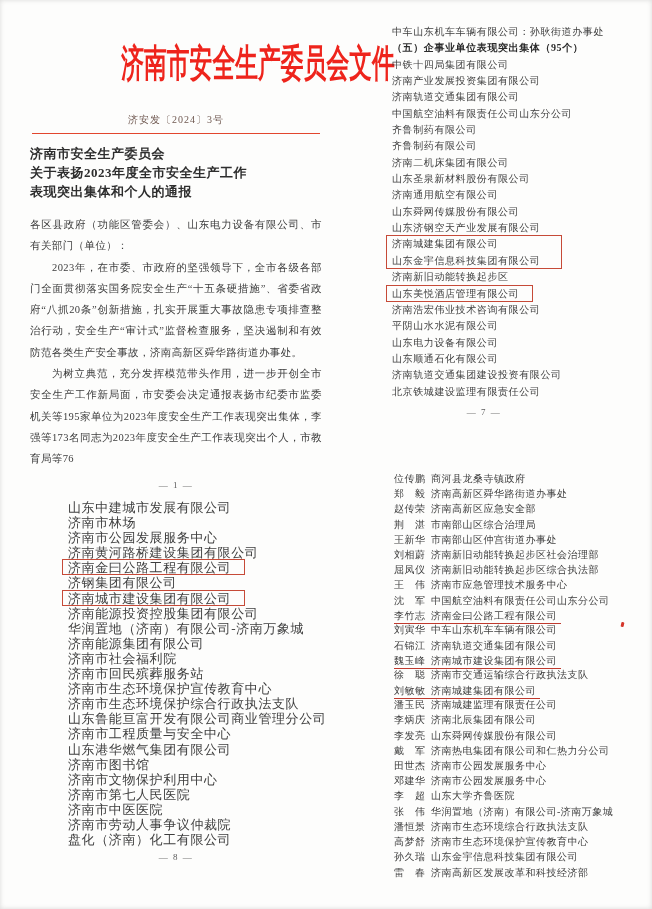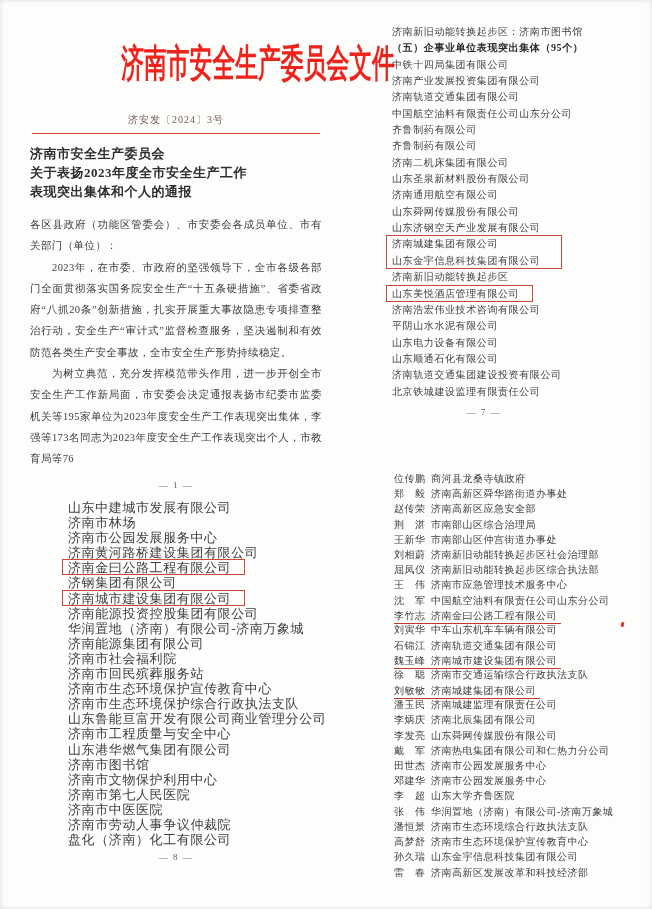--- a/index.html
+++ b/index.html
@@ -68,30 +68,30 @@
       <span class="banner-inner">济南市安全生产委员会文件</span>
     </div>
     <div class="doc-number">济安发〔2024〕3号</div>
     <hr class="red-rule">
     <div class="doc-title">
       <div>济南市安全生产委员会</div>
       <div>关于表扬2023年度全市安全生产工作</div>
       <div>表现突出集体和个人的通报</div>
     </div>
     <div class="body-text">
-      <p class="para">各区县政府（功能区管委会）、市安委会各成员单位、市有关部门（单位）：</p>
-      <p class="para indent">2023年，在市委、市政府的坚强领导下，全市各级各部门全面贯彻落实国务院安全生产“十五条硬措施”、省委省政府“八抓20条”创新措施，扎实开展重大事故隐患专项排查整治行动，安全生产“审计式”监督检查服务，坚决遏制和有效防范各类生产安全事故，全市安全生产形势持续稳定。</p>
+      <p class="para">各区县政府（功能区管委会）、山东电力设备有限公司、市有关部门（单位）：</p>
+      <p class="para indent">2023年，在市委、市政府的坚强领导下，全市各级各部门全面贯彻落实国务院安全生产“十五条硬措施”、省委省政府“八抓20条”创新措施，扎实开展重大事故隐患专项排查整治行动，安全生产“审计式”监督检查服务，坚决遏制和有效防范各类生产安全事故，济南高新区舜华路街道办事处。</p>
       <p class="para indent">为树立典范，充分发挥模范带头作用，进一步开创全市安全生产工作新局面，市安委会决定通报表扬市纪委市监委机关等195家单位为2023年度安全生产工作表现突出集体，李强等173名同志为2023年度安全生产工作表现突出个人，市教育局等76</p>
     </div>
     <div class="page-number">— 1 —</div>
   </section>
 
   <section class="page" id="page7">
     <div class="list" id="list7">
-        <div class="doc-line">济南新旧动能转换起步区：济南市图书馆</div>
+        <div class="doc-line">中车山东机车车辆有限公司：孙耿街道办事处</div>
         <div class="doc-line bold">（五）企事业单位表现突出集体（95个）</div>
         <div class="doc-line">中铁十四局集团有限公司</div>
         <div class="doc-line">济南产业发展投资集团有限公司</div>
         <div class="doc-line">济南轨道交通集团有限公司</div>
         <div class="doc-line">中国航空油料有限责任公司山东分公司</div>
         <div class="doc-line">齐鲁制药有限公司</div>
         <div class="doc-line">齐鲁制药有限公司</div>
         <div class="doc-line">济南二机床集团有限公司</div>
         <div class="doc-line">山东圣泉新材料股份有限公司</div>
         <div class="doc-line">济南通用航空有限公司</div>

